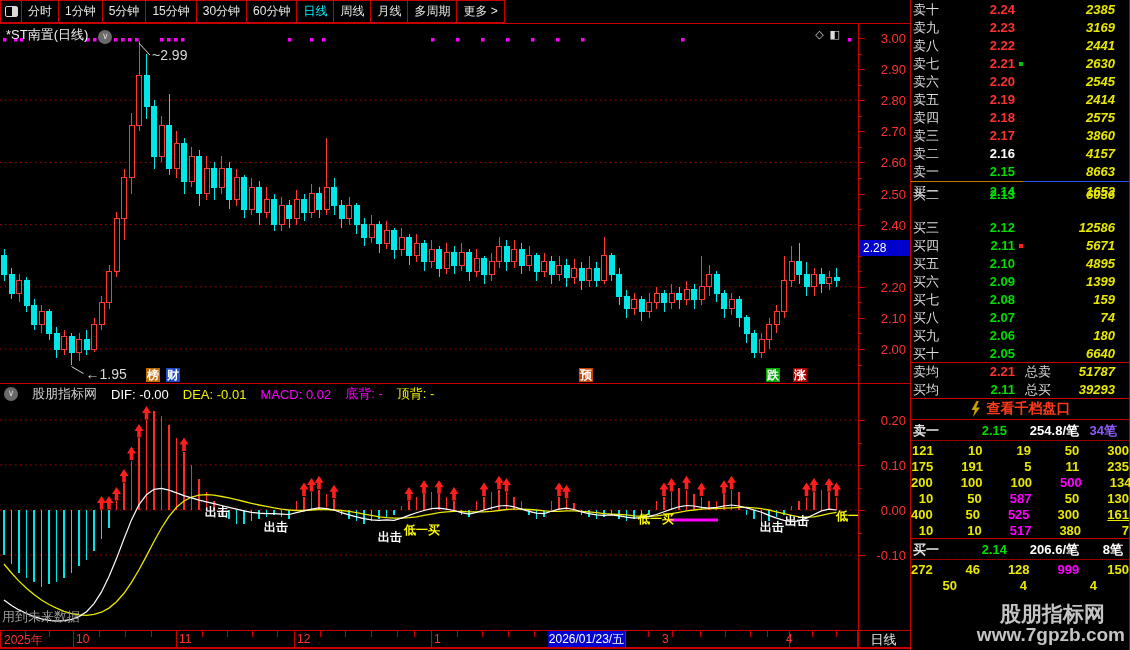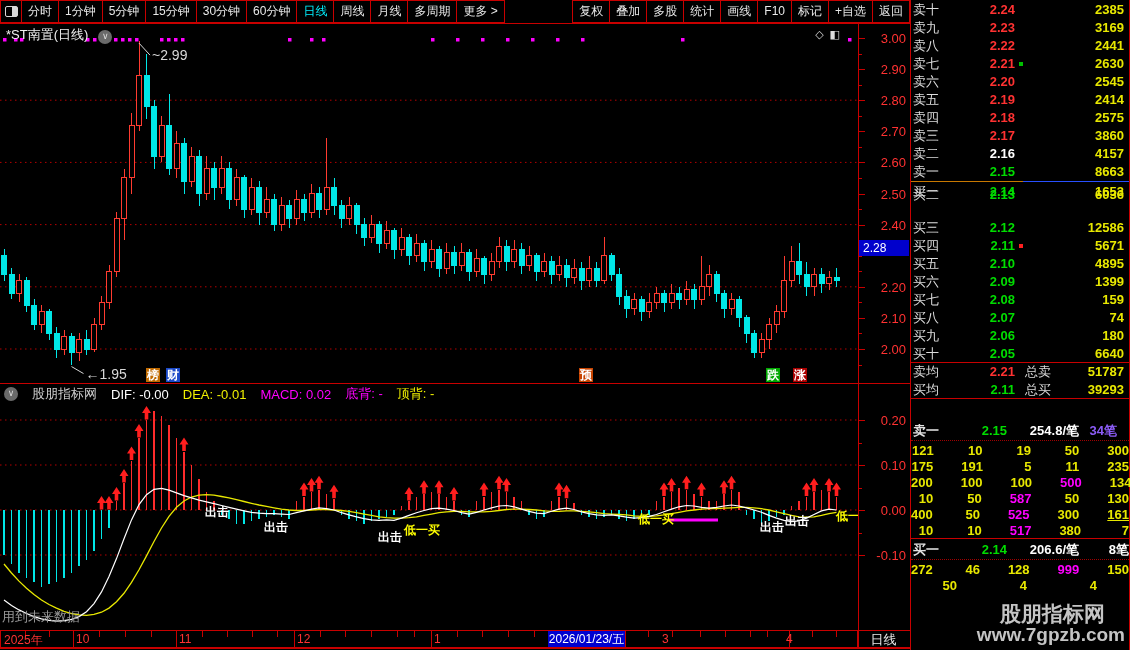--- a/index.html
+++ b/index.html
@@ -44,21 +44,21 @@
   #period-box{position:absolute;left:858px;top:630px;width:51px;height:17px;border-top:1px solid #c80000;
               border-bottom:1px solid #c80000;color:#e8e8e8;font-size:13px;text-align:center;line-height:17px;}
   
   #right-panel{position:absolute;left:910px;top:0;width:220px;height:650px;border-left:1px solid #c80000;
                border-right:1px solid #c80000;box-sizing:border-box;background:#000;font-size:13px;}
   .ob-row{position:absolute;left:0;width:218px;height:18px;line-height:18px;display:flex;}
   .ob-lab{color:#dcdcdc;width:36px;padding-left:2px;}
   .ob-price{width:66px;text-align:right;font-weight:bold;}
   .ob-mark{width:10px;position:relative;}
   .ob-mark i{position:absolute;left:4px;top:7px;width:4px;height:4px;}
-  .ob-vol{flex:1;text-align:right;color:#e8e800;font-weight:bold;padding-right:5px;}
+  .ob-vol{flex:1;text-align:right;color:#e8e800;font-weight:bold;padding-right:14px;font-style:italic;}
   .q-row{position:absolute;left:0;width:218px;height:16px;line-height:16px;display:flex;font-weight:bold;gap:28px;}
   .q-cell{text-align:right;}
   .qh{position:absolute;left:0;width:218px;height:17px;line-height:17px;display:flex;font-weight:bold;}
   #watermark1{position:absolute;right:24px;top:600px;color:#c4c4c4;font-size:21px;font-weight:bold;}
   #watermark2{position:absolute;right:4px;top:624px;color:#c4c4c4;font-size:19px;font-weight:bold;}
   svg text{font-family:"Liberation Sans","DejaVu Sans",sans-serif;}
 </style>
 </head>
 <body>
 
@@ -71,31 +71,20 @@
       <div class="mi">1分钟</div>
       <div class="mi">5分钟</div>
       <div class="mi">15分钟</div>
       <div class="mi">30分钟</div>
       <div class="mi">60分钟</div>
       <div class="mi active">日线</div>
       <div class="mi">周线</div>
       <div class="mi">月线</div>
       <div class="mi">多周期</div>
       <div class="mi">更多 &gt;</div>
-    </div>
-  <div id="menu-right">
-      <div class="mi">复权</div>
-      <div class="mi">叠加</div>
-      <div class="mi">多股</div>
-      <div class="mi">统计</div>
-      <div class="mi">画线</div>
-      <div class="mi">F10</div>
-      <div class="mi">标记</div>
-      <div class="mi">+自选</div>
-      <div class="mi">返回</div>
     </div>
 </div>
 
 <div id="chart-region">
   <svg id="candle-svg" width="858" height="359">
       <line x1="0" x2="858" y1="76.20000000000005" y2="76.20000000000005" stroke="#b40000" stroke-width="1" stroke-dasharray="1.5 3.5"></line>
       <line x1="0" x2="858" y1="138.39999999999998" y2="138.39999999999998" stroke="#b40000" stroke-width="1" stroke-dasharray="1.5 3.5"></line>
       <line x1="0" x2="858" y1="200.60000000000002" y2="200.60000000000002" stroke="#b40000" stroke-width="1" stroke-dasharray="1.5 3.5"></line>
       <line x1="0" x2="858" y1="262.79999999999995" y2="262.79999999999995" stroke="#b40000" stroke-width="1" stroke-dasharray="1.5 3.5"></line>
       <line x1="0" x2="858" y1="325" y2="325" stroke="#b40000" stroke-width="1" stroke-dasharray="1.5 3.5"></line>
@@ -906,20 +895,26 @@
       <span class="ob-vol">51787</span>
     </div>
     <div class="ob-row" style="top:18px;">
       <span class="ob-lab">买均</span>
       <span class="ob-price" style="color:#00dd00;">2.11</span>
       <span style="color:#dcdcdc;padding-left:10px;">总买</span>
       <span class="ob-vol">39293</span>
     </div>
   </div>
 
+  <div class="abs" style="left:0;top:399px;width:218px;height:21px;border-bottom:1px solid #c80000;box-sizing:border-box;display:flex;align-items:center;justify-content:center;gap:6px;">
+    <svg width="11" height="16" viewBox="0 0 11 16">
+        <polygon points="6.5,0 1.5,9 4.8,9 3,16 10,6.5 6.2,6.5 8.8,0" fill="#c8a000"></polygon>
+      </svg>
+    <span style="color:#ff3a1a;font-size:14px;font-weight:bold;">查看千档盘口</span>
+  </div>
 
   <div class="qh" style="top:422px;">
     <span style="width:36px;padding-left:2px;color:#e0e0e0;">卖一</span>
     <span style="width:58px;text-align:right;color:#00dd00;">2.15</span>
     <span style="width:72px;text-align:right;color:#ffffff;">254.8/笔</span>
     <span style="flex:1;text-align:right;padding-right:12px;color:#8b5cf6;">34笔</span>
   </div>
   <div class="abs" style="left:0;top:440px;width:218px;border-top:1px dotted #a00000;"></div>
   <div id="sell-queue-rows">
       <div class="q-row" style="top: 443px;">
@@ -965,21 +960,21 @@
         <span class="q-cell" style="width: 41px; color: rgb(232, 232, 0);">7</span>
       </div>
     </div>
 
   <div class="redline" style="left:0;top:538px;width:218px;height:1px;"></div>
 
   <div class="qh" style="top:541px;">
     <span style="width:36px;padding-left:2px;color:#e0e0e0;">买一</span>
     <span style="width:58px;text-align:right;color:#00dd00;">2.14</span>
     <span style="width:72px;text-align:right;color:#ffffff;">206.6/笔</span>
-    <span style="flex:1;text-align:right;color:#ffffff;">8笔</span>
+    <span style="flex:1;text-align:right;padding-right:6px;color:#ffffff;">8笔</span>
   </div>
   <div class="abs" style="left:0;top:559px;width:218px;border-top:1px dotted #a00000;"></div>
   <div id="buy-queue-rows">
       <div class="q-row" style="top: 562px;">
         <span class="q-cell" style="width: 46px; color: rgb(232, 232, 0);">272</span>
         <span class="q-cell" style="width: 42px; color: rgb(232, 232, 0);">46</span>
         <span class="q-cell" style="width: 42px; color: rgb(232, 232, 0);">128</span>
         <span class="q-cell" style="width: 41px; color: rgb(255, 0, 255);">999</span>
         <span class="q-cell" style="width: 41px; color: rgb(232, 232, 0);">150</span>
       </div>

